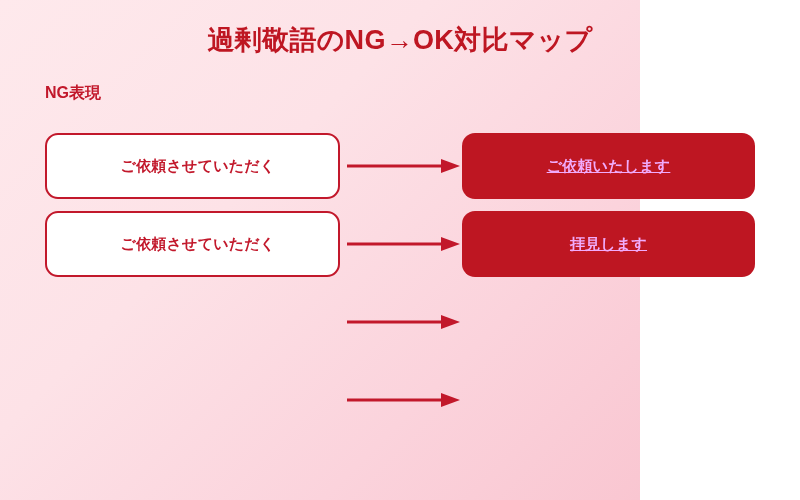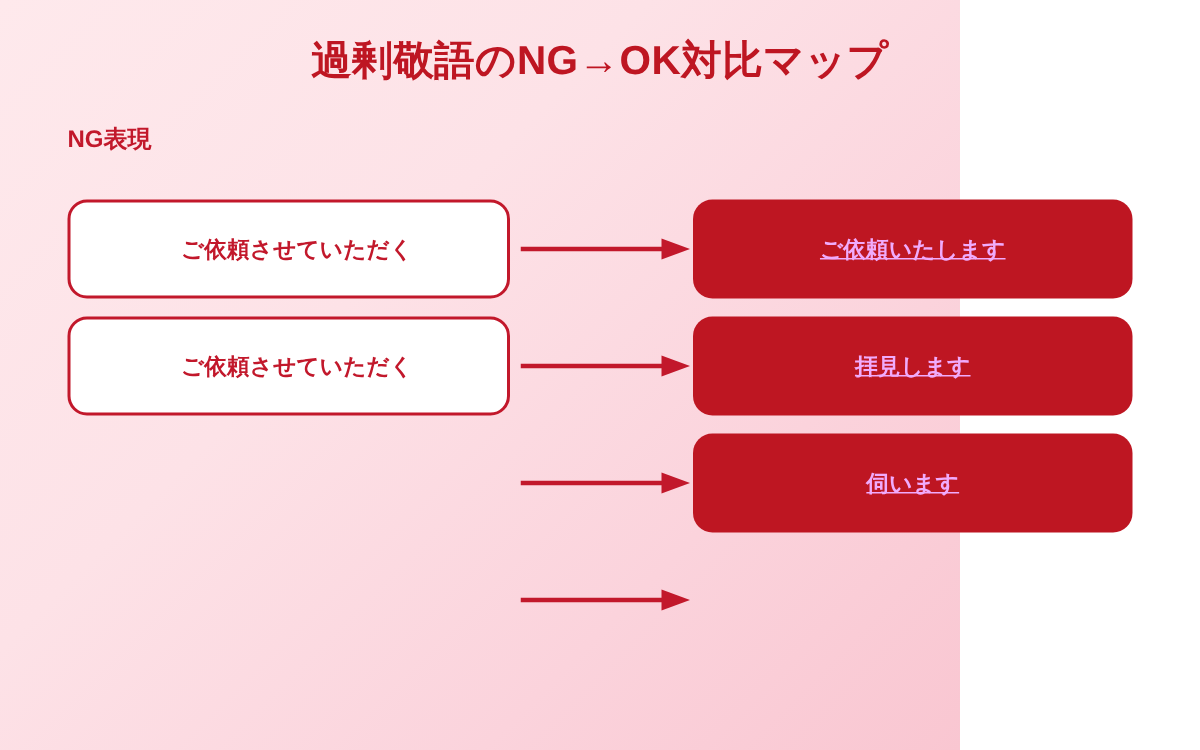--- a/index.html
+++ b/index.html
@@ -162,23 +162,20 @@
     </div>
   </div>
 
   <div class="row row-3">
     <div class="arrow">
       <svg width="113" height="18" viewBox="0 0 113 18" xmlns="http://www.w3.org/2000/svg">
         <line x1="0" y1="9" x2="96" y2="9" stroke="#C2182B" stroke-width="3"></line>
         <polygon points="94,2 113,9 94,16" fill="#C2182B"></polygon>
       </svg>
     </div>
-    <div class="ok-card">
-      <span class="card-text">伺います</span>
-    </div>
   </div>
 
   <div class="row row-4">
     <div class="arrow">
       <svg width="113" height="18" viewBox="0 0 113 18" xmlns="http://www.w3.org/2000/svg">
         <line x1="0" y1="9" x2="96" y2="9" stroke="#C2182B" stroke-width="3"></line>
         <polygon points="94,2 113,9 94,16" fill="#C2182B"></polygon>
       </svg>
     </div>
   </div>

